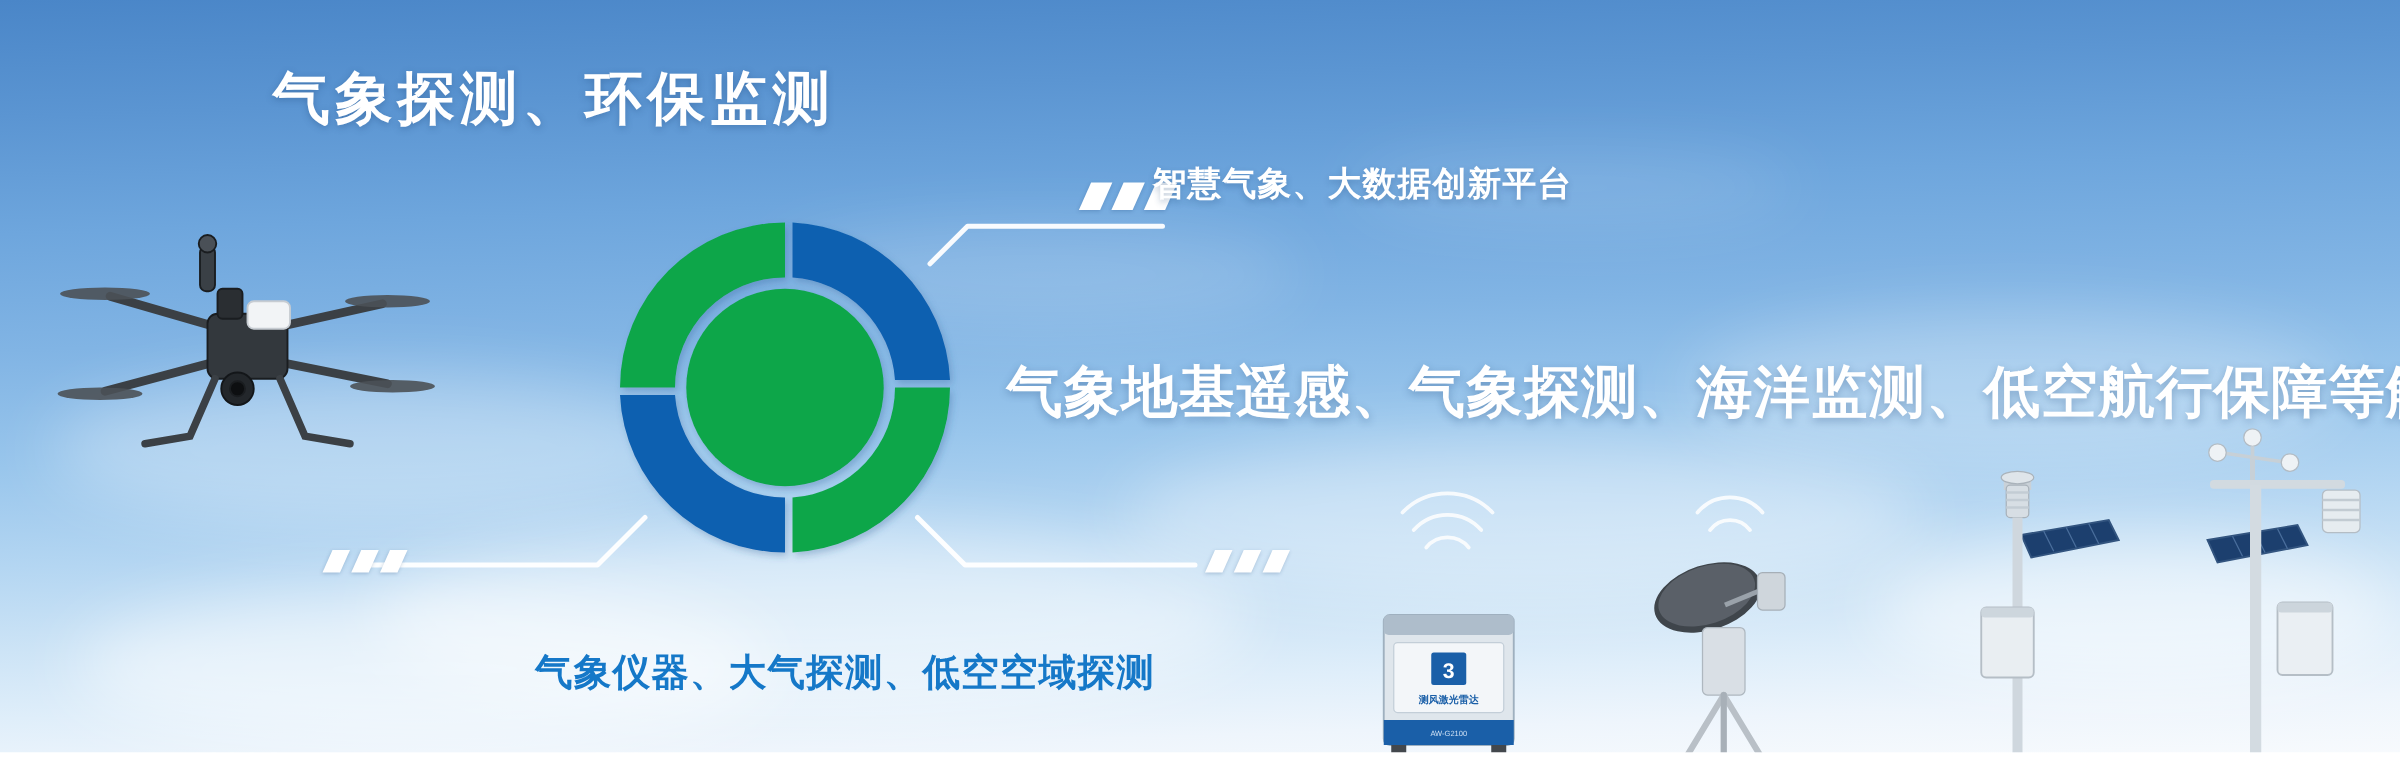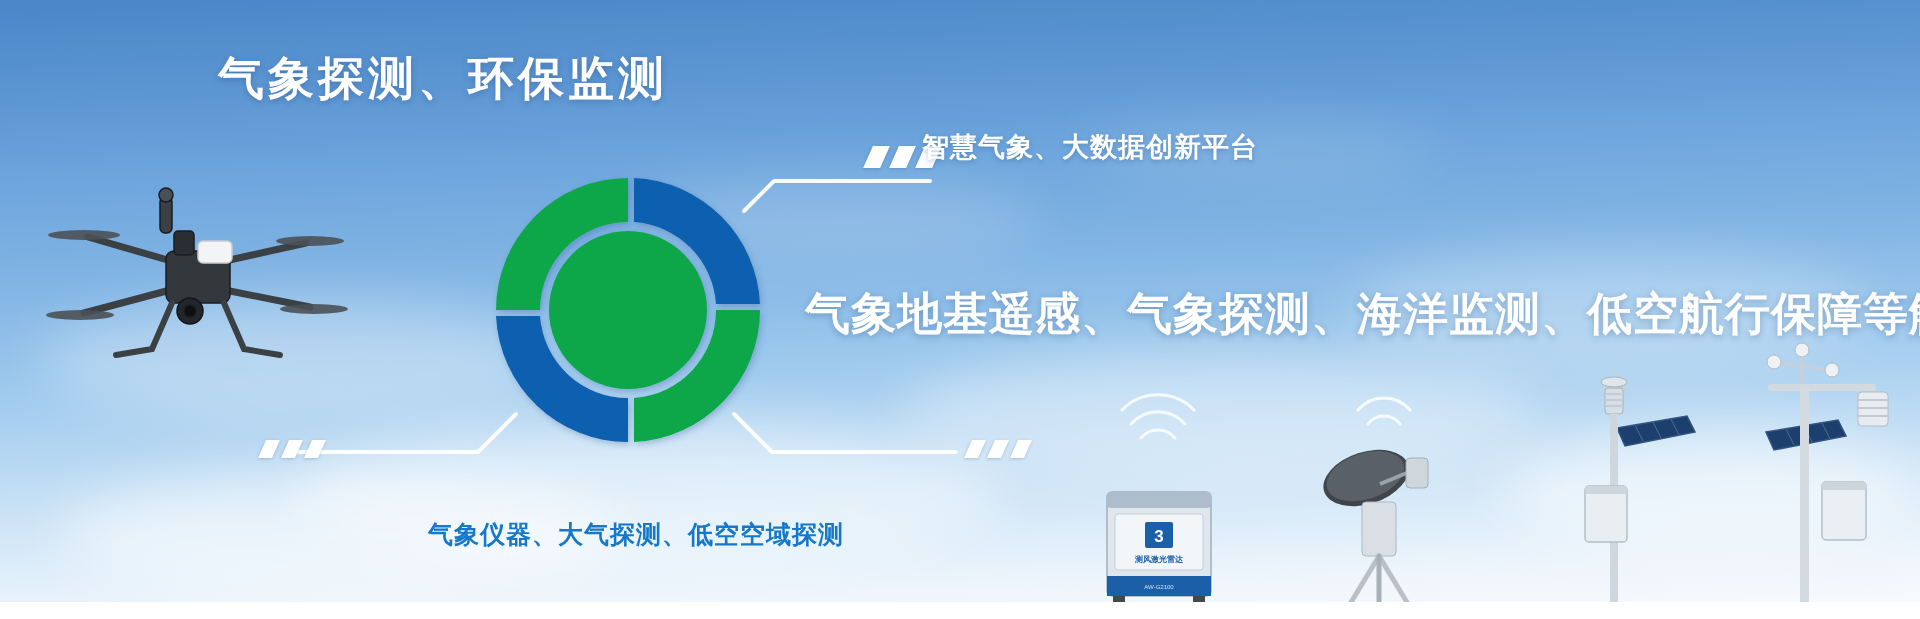--- a/index.html
+++ b/index.html
@@ -113,21 +113,21 @@
     font-weight: 700;
     letter-spacing: 1px;
     color: #ffffff;
     text-shadow: 0 2px 7px rgba(30,70,120,0.33);
     white-space: nowrap;
   }
   .label-bottom {
     position: absolute;
     left: 428px;
     top: 518px;
-    font-size: 25px;
+    font-size: 30px;
     font-weight: 700;
     letter-spacing: 1px;
     color: #1578c8;
     white-space: nowrap;
   }
 
   
   .equip { position: absolute; }
   .equip svg { display: block; overflow: visible; }
 </style>

